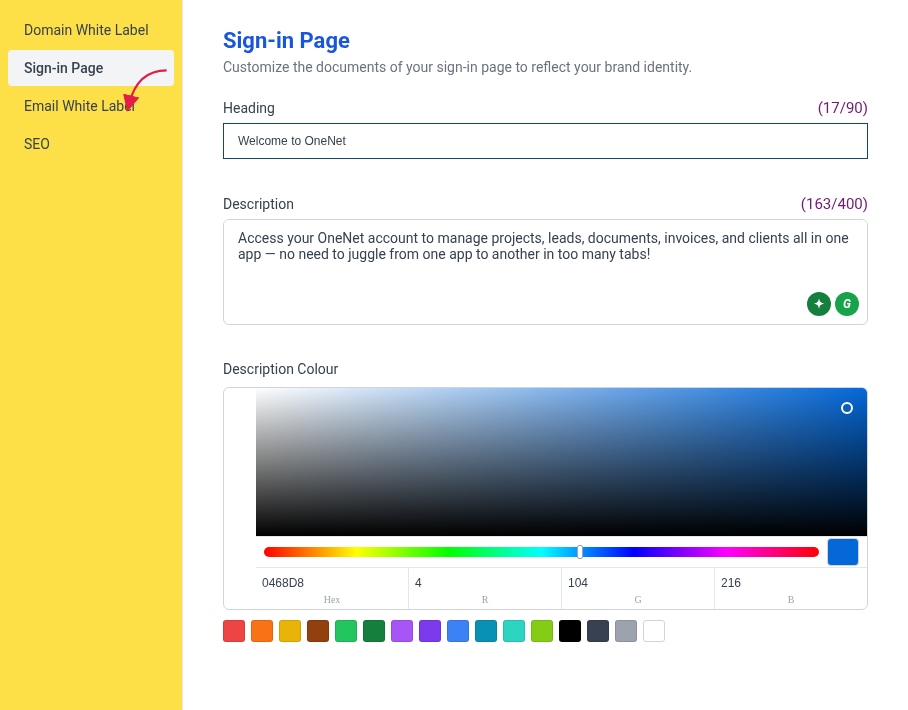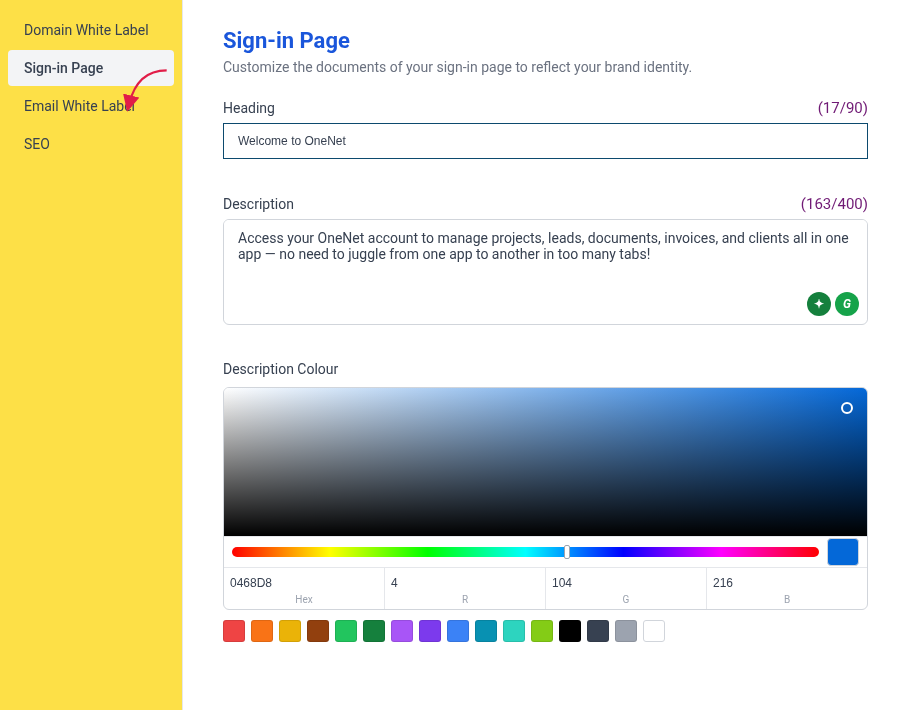--- a/index.html
+++ b/index.html
@@ -128,20 +128,21 @@
     .bg-colour-label {
       font-size: 14px;
       color: #374151;
       margin-bottom: 10px;
     }
 
     .color-picker-container {
       border: 1px solid #d1d5db;
       border-radius: 6px;
       overflow: hidden;
+      padding-left: 32px;
     }
 
     .color-gradient {
       width: 100%;
       height: 148px;
       position: relative;
       cursor: crosshair;
       background: linear-gradient(to right, white, #0468D8);
       
     }
@@ -180,20 +181,21 @@
       font-size: 12px;
       color: #374151;
       background: transparent;
       padding: 2px 0;
     }
     .color-input-sublabel {
       font-size: 10px;
       color: #9ca3af;
       text-align: center;
       margin-top: 2px;
+      font-family: Liberation Serif, serif;
     }
 
     
     .swatches-row {
       display: flex;
       gap: 6px;
       padding: 10px 0 4px 0;
       flex-wrap: wrap;
     }
     .swatch {

